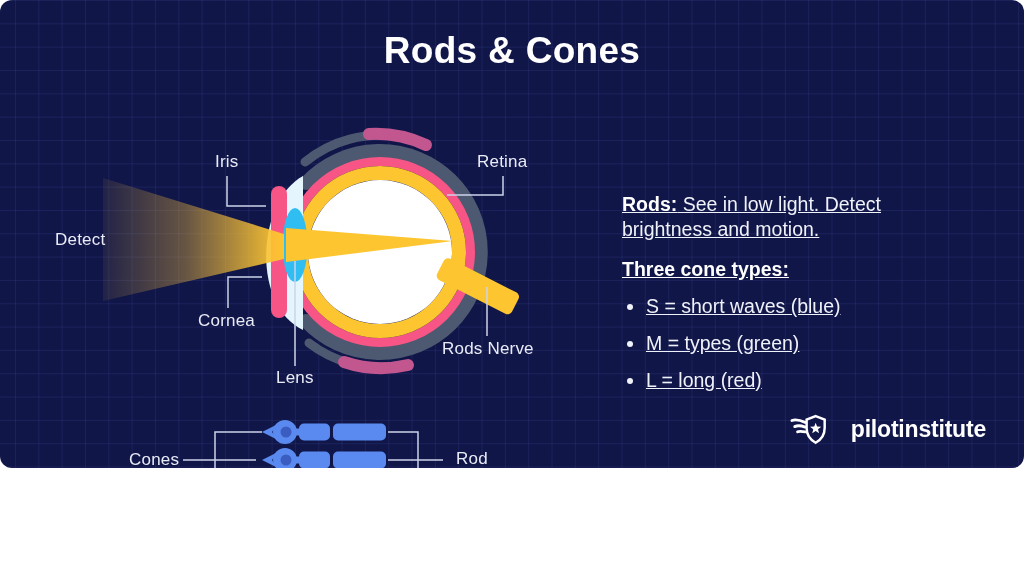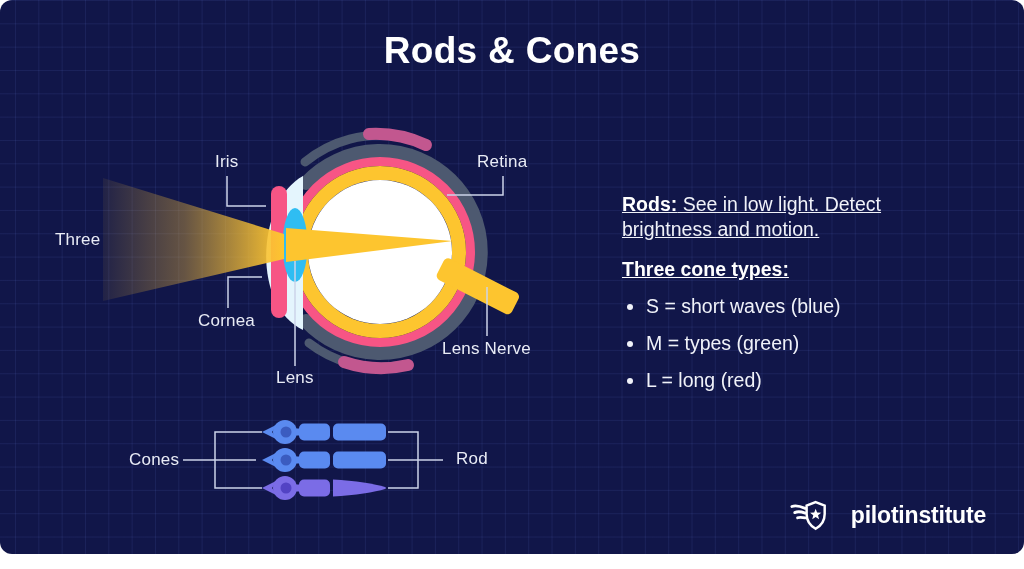--- a/index.html
+++ b/index.html
@@ -1,17 +1,17 @@
 <!DOCTYPE html>
 <html><head>
 <meta charset="utf-8">
 <style>
   html,body{margin:0;padding:0;background:#ffffff;}
   .canvas{
-    position:relative;width:1024px;height:554px;overflow:hidden;
+    position:relative;width:1024px;height:468px;overflow:hidden;
     border-radius:12px;
     background-color:#111649;
     background-image:
       linear-gradient(rgba(96,116,210,0.13) 1px, transparent 1px),
       linear-gradient(90deg, rgba(96,116,210,0.13) 1px, transparent 1px);
     background-size:23.33px 23.33px;
     background-position:0 0, 15px 0;
     font-family:"Liberation Sans", sans-serif;
   }
   .title{
@@ -22,21 +22,21 @@
   .art{position:absolute;left:0;top:0;}
   .lbl{
     position:absolute;color:#e9ecf6;font-size:17px;letter-spacing:.2px;
     white-space:nowrap;
   }
   .facts{position:absolute;left:622px;top:192px;width:345px;color:#f0f2f9;}
   .facts p{margin:0 0 14px 0;font-size:19.5px;line-height:1.3;text-decoration:underline;}
   .facts b{color:#ffffff;font-weight:700;}
   .facts .heading{margin-bottom:4px;font-weight:700;color:#ffffff;}
   .facts ul{margin:0;padding-left:24px;list-style:disc;}
-  .facts li{font-size:19.5px;line-height:1.28;margin:12px 0;}
+  .facts li{font-size:19.5px;line-height:1.28;margin:12px 0;text-decoration:underline;}
   .brand{
     position:absolute;right:38px;bottom:22px;display:flex;align-items:center;gap:23px;
     color:#ffffff;
   }
   .brand .word{font-size:23px;font-weight:700;letter-spacing:-0.2px;}
 </style>
 </head>
 <body>
 
 <div class="canvas">
@@ -104,26 +104,26 @@
     <g fill="#7b6ce6">
       <path d="M278 480 L262 488 L278 496 L272 488 Z"></path>
       <circle cx="285" cy="488" r="12"></circle>
       <rect x="296" y="484.5" width="6" height="7"></rect>
       <rect x="299" y="479.5" width="31" height="17" rx="5"></rect>
       <path d="M333 479.5 C355 480.5 375 484 385 487 Q387 488 385 489 C375 492 355 495.5 333 496.5 Z"></path>
       <circle cx="286" cy="488" r="5.5" fill="#5243c4"></circle>
     </g>
   </svg>
 
-  <div class="lbl" style="left:55px;top:230px">Three</div>
+  <div class="lbl" style="left:55px;top:230px">Detect</div>
   <div class="lbl" style="left:215px;top:152px">Iris</div>
   <div class="lbl" style="left:477px;top:152px">Retina</div>
   <div class="lbl" style="left:198px;top:311px">Cornea</div>
   <div class="lbl" style="left:276px;top:368px">Lens</div>
-  <div class="lbl" style="left:442px;top:339px">Lens Nerve</div>
+  <div class="lbl" style="left:442px;top:339px">Rods Nerve</div>
   <div class="lbl" style="left:129px;top:450px">Cones</div>
   <div class="lbl" style="left:456px;top:449px">Rod</div>
 
   <div class="facts">
     <p class="fact"><b>Rods:</b><span> See in low light. Detect brightness and motion.</span></p>
     <p class="fact heading">Three cone types:</p>
     <ul>
       <li>S = short waves (blue)</li>
       <li>M = types (green)</li>
       <li>L = long (red)</li>

